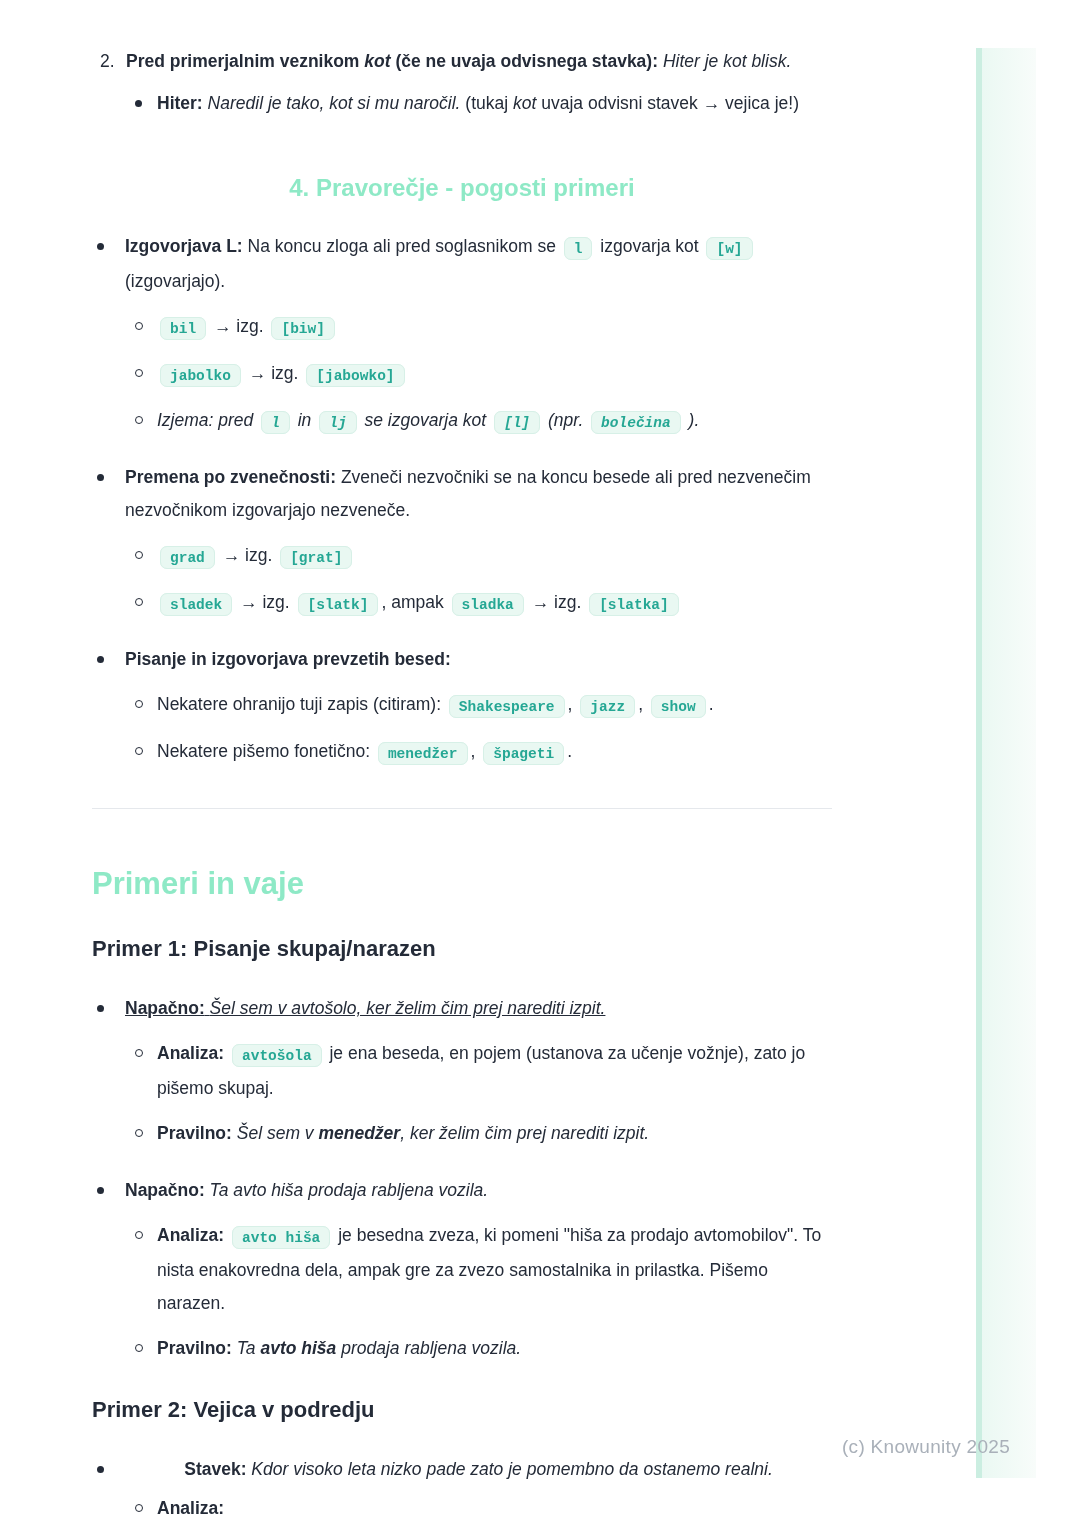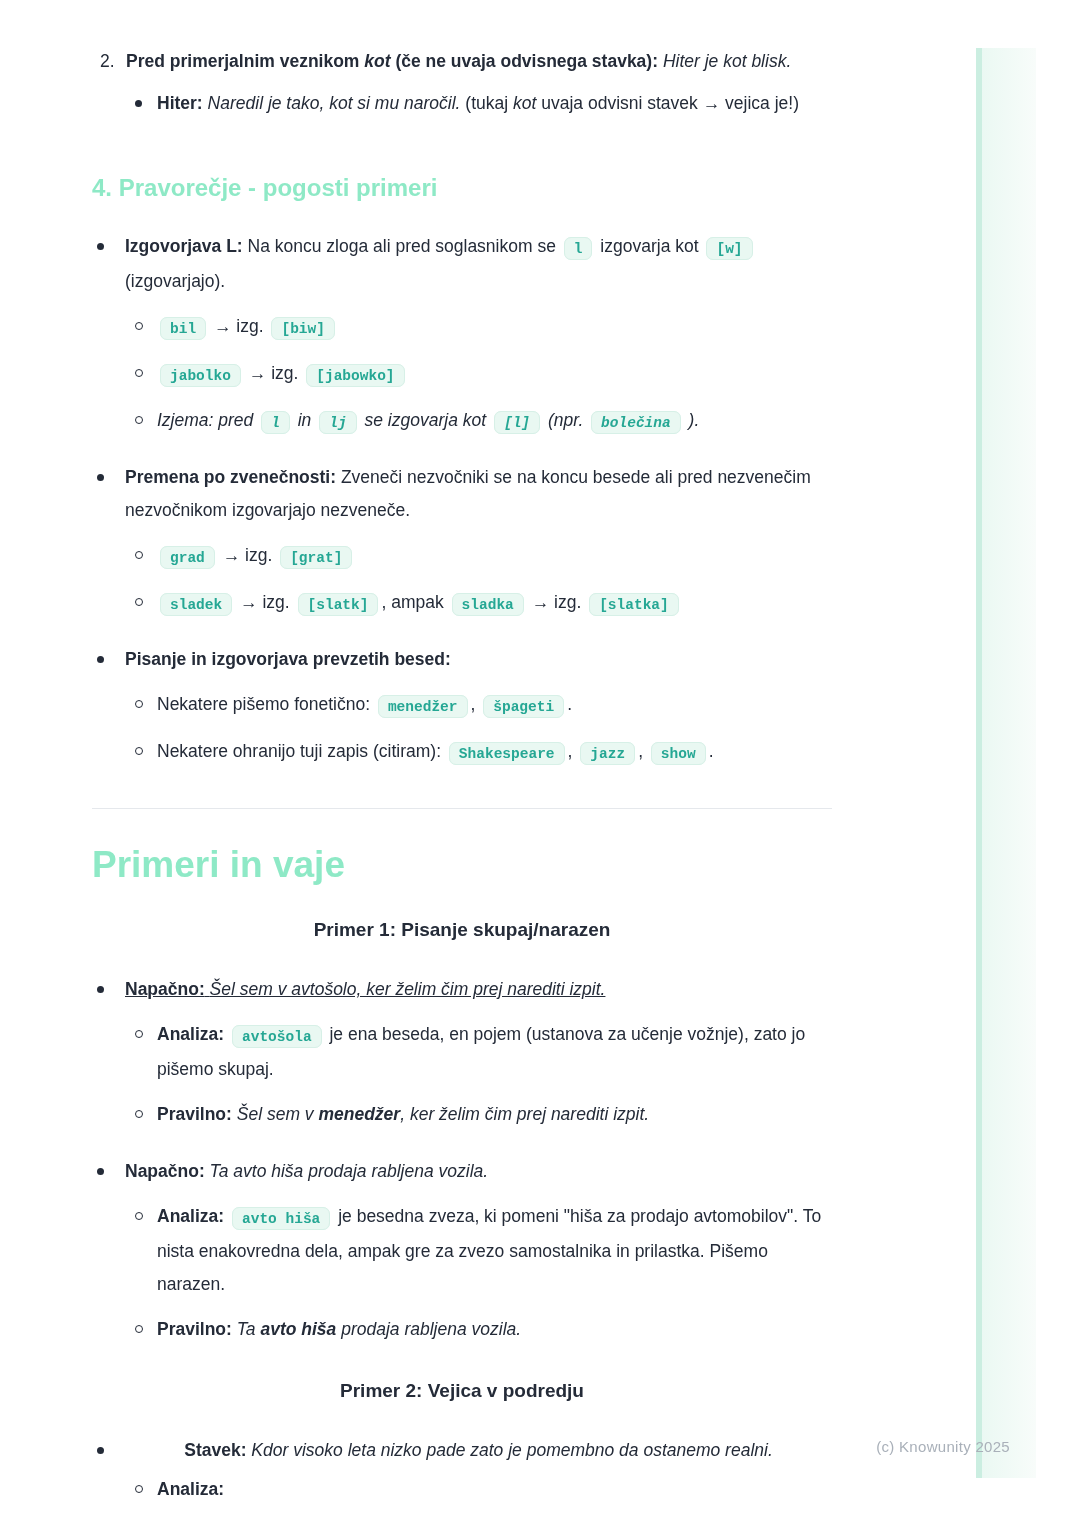--- a/index.html
+++ b/index.html
@@ -35,28 +35,28 @@
   .row1 { position:relative; margin-left:5px; padding-left:28px; }
   .row2 { position:relative; margin-left:43px; padding-left:22px; }
   .marker { position:absolute; left:0; border-radius:50%; }
   .marker.dot { top:13px; width:7px; height:7px; background:#242b38; }
   .marker.circle { top:12px; width:8px; height:8px; border:1.7px solid #242b38; background:#ffffff; box-sizing:border-box; }
 
   .mt6{margin-top:6px;} .mt9{margin-top:9px;} .mt12{margin-top:12px;}
   .mt22{margin-top:22px;} .mt24{margin-top:24px;} .mt26{margin-top:26px;}
   .mt30{margin-top:30px;text-align:center;} .mt34{margin-top:30px;text-decoration:underline;}
 
-  .section-title { margin:52px 0 0; font-size:24px; line-height:32px; font-weight:600; color:#8ee9c6; }
-  .examples-title { margin:36px 0 0; font-size:37px; line-height:40px; font-weight:700; color:#8ee9c6; }
-  .primer-title { margin:32px 0 0; font-size:19px; line-height:26px; font-weight:700; color:#242b38;text-align:center; }
+  .section-title { margin:52px 0 0; font-size:24px; line-height:32px; font-weight:600; color:#8ee9c6;text-align:center; }
+  .examples-title { margin:55px 0 0; font-size:31px; line-height:40px; font-weight:700; color:#8ee9c6; }
+  .primer-title { margin:32px 0 0; font-size:22px; line-height:26px; font-weight:700; color:#242b38; }
   .divider { border:none; border-top:1px solid #e5e8ec; margin:38px 0 0; }
 
   .footer {
     position:absolute; top:1438px; right:70px; z-index:2;
-    font-size:15px; line-height:18px; color:#a9b0b9; letter-spacing:0.3px;
+    font-size:19px; line-height:18px; color:#a9b0b9; letter-spacing:0.3px;
   }
 </style>
 </head>
 <body>
 
 <div class="page">
 
   <div class="edge-band">
     <div class="edge-band-line"></div>
   </div>
@@ -104,25 +104,25 @@
       <span class="marker circle"></span>
       <span><span class="code">sladek</span><span> → izg. </span><span class="code">[slatk]</span><span>, ampak </span><span class="code">sladka</span><span> → izg. </span><span class="code">[slatka]</span></span>
     </div>
 
     <div class="row1 mt22">
       <span class="marker dot"></span>
       <span><span class="b">Pisanje in izgovorjava prevzetih besed:</span></span>
     </div>
     <div class="row2 mt12">
       <span class="marker circle"></span>
-      <span><span>Nekatere pišemo fonetično: </span><span class="code">menedžer</span><span>, </span><span class="code">špageti</span><span>.</span></span>
+      <span><span>Nekatere ohranijo tuji zapis (citiram): </span><span class="code">Shakespeare</span><span>, </span><span class="code">jazz</span><span>, </span><span class="code">show</span><span>.</span></span>
     </div>
     <div class="row2 mt12">
       <span class="marker circle"></span>
-      <span><span>Nekatere ohranijo tuji zapis (citiram): </span><span class="code">Shakespeare</span><span>, </span><span class="code">jazz</span><span>, </span><span class="code">show</span><span>.</span></span>
+      <span><span>Nekatere pišemo fonetično: </span><span class="code">menedžer</span><span>, </span><span class="code">špageti</span><span>.</span></span>
     </div>
 
     <hr class="divider">
 
     <h1 class="examples-title">Primeri in vaje</h1>
 
     <h3 class="primer-title">Primer 1: Pisanje skupaj/narazen</h3>
 
     <div class="row1 mt34">
       <span class="marker dot"></span>

